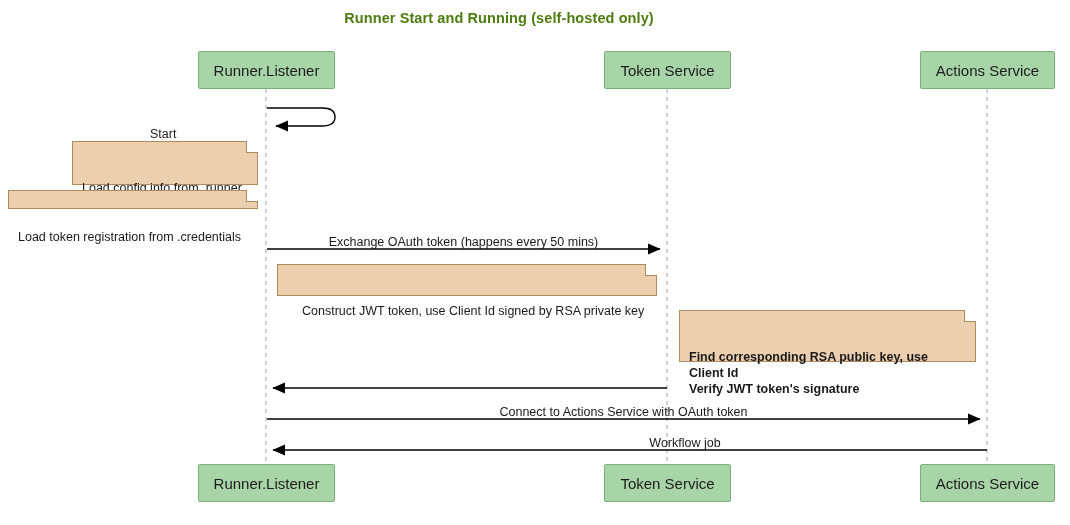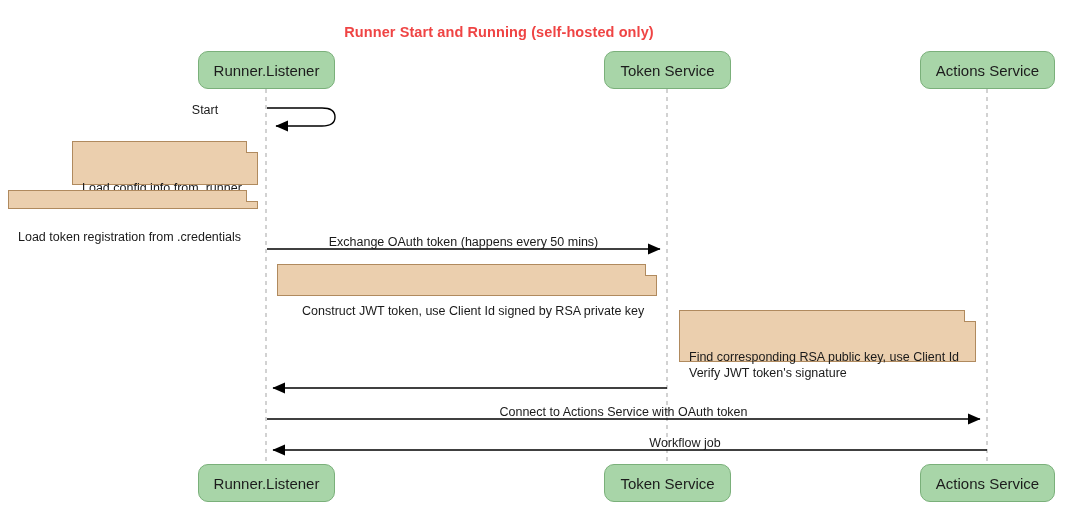--- a/index.html
+++ b/index.html
@@ -22,35 +22,35 @@
     height: 525px;
   }
   #svg-layer {
     position: absolute;
     left: 0; top: 0;
     width: 1070px;
     height: 525px;
   }
   .title {
     position: absolute;
-    top: 24px;
+    top: 10px;
     left: 0;
     width: 998px;
     text-align: center;
     font-size: 14.5px;
     font-weight: bold;
-    color: #ef4444;
+    color: #4d7c0f;
     letter-spacing: 0.1px;
   }
   .participant {
     position: absolute;
     box-sizing: border-box;
     background: #a8d5a8;
     border: 1px solid #7ab07a;
-    border-radius: 10px;
+    border-radius: 2px;
     display: flex;
     align-items: center;
     justify-content: center;
     font-size: 15px;
     color: #1c1c1c;
     height: 38px;
     white-space: nowrap;
   }
   .note {
     position: absolute;
@@ -75,21 +75,22 @@
   }
   .msg-label {
     position: absolute;
     font-size: 12.5px;
     color: #1a1a1a;
     white-space: nowrap;
     text-align: center;
     background: transparent;
   }
   .msg-label.right-anchor {
-    text-align: center;
+    text-align: left;
+    margin-top: 24px;
   }
 </style>
 </head>
 <body>
 
 <div id="diagram-root">
 
   <div class="title">Runner Start and Running (self-hosted only)</div>
 
   <svg id="svg-layer" viewBox="0 0 1070 525">
@@ -163,19 +164,19 @@
   <div class="note" style="left:8px; top:190px; width:250px; height:19px;">
     <span class="fold"></span>
     <span>Load token registration from .credentials</span>
   </div>
 
   <div class="note" style="left:277px; top:264px; width:380px; height:32px;padding-left:24px;">
     <span class="fold"></span>
     <span>Construct JWT token, use Client Id signed by RSA private key</span>
   </div>
 
-  <div class="note" style="left:679px; top:310px; width:297px; height:52px;">
+  <div class="note" style="left:679px; top:310px; width:297px; height:52px;font-weight:bold;">
     <span class="fold"></span>
     <span>Find corresponding RSA public key, use Client Id
 Verify JWT token's signature</span>
   </div>
 
 </div>
 
 </body></html>

